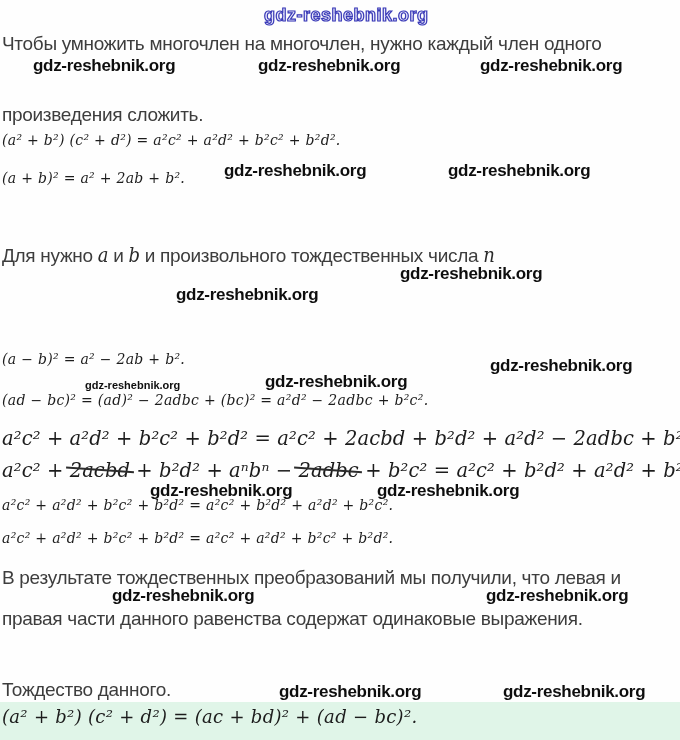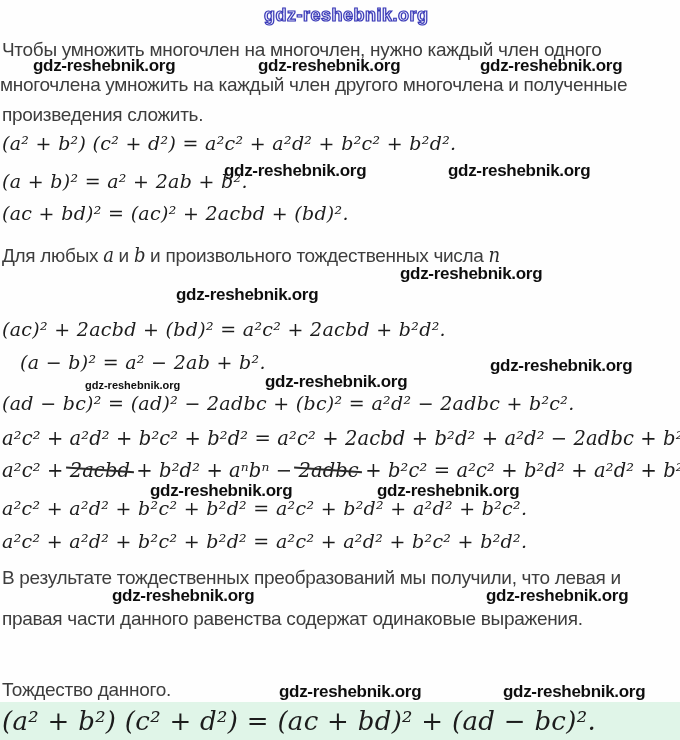--- a/index.html
+++ b/index.html
@@ -16,65 +16,62 @@
     position:absolute;font-size:19px;color:#3d3d3d;white-space:nowrap;
     letter-spacing:-0.3px;font-stretch:condensed;
   }
   .wm{
     position:absolute;font-size:17px;font-weight:600;color:#0e0e0e;
     white-space:nowrap;letter-spacing:-0.3px;
   }
   .wm.small{font-size:11px;letter-spacing:0;}
   .math{
     position:absolute;font-family:"DejaVu Serif",serif;font-style:italic;
-    font-size:19px;color:#1c1c1c;white-space:nowrap;letter-spacing:.3px;
+    font-size:14px;color:#1c1c1c;white-space:nowrap;letter-spacing:.3px;
   }
   .math.long{font-size:19.5px;letter-spacing:.1px;}
-  .math.big{font-size:26px;}
+  .math.big{font-size:18px;}
   .mvar{font-family:"DejaVu Serif",serif;font-style:italic;font-size:20px;color:#2a2a2a;}
   .struck{position:relative;display:inline-block;}
   .struck::after{
     content:"";position:absolute;left:-4px;right:-4px;top:42%;height:2px;
     background:#2c2c2c;transform:rotate(4deg);
   }
   .band{position:absolute;left:0;width:680px;height:38px;background:#e0f5e8;}
 </style>
 </head>
 <body>
 
 <div id="canvas">
 
   <div class="logo" style="left:264px;top:5px">gdz-reshebnik.org</div>
 
-  <div class="txt" style="left:2px;top:39px">Чтобы умножить многочлен на многочлен, нужно каждый член одного</div>
+  <div class="txt" style="left:2px;top:33px">Чтобы умножить многочлен на многочлен, нужно каждый член одного</div>
 
   <div class="wm" style="left:33px;top:56px">gdz-reshebnik.org</div>
   <div class="wm" style="left:258px;top:56px">gdz-reshebnik.org</div>
   <div class="wm" style="left:480px;top:56px">gdz-reshebnik.org</div>
 
-  <div class="txt" style="left:0px;top:74px">многочлена умножить на каждый член другого многочлена и полученные</div>
   <div class="txt" style="left:2px;top:104px">произведения сложить.</div>
 
   <div class="math" style="left:2px;top:132px">(a² + b²) (c² + d²) = a²c² + a²d² + b²c² + b²d².</div>
 
   <div class="wm" style="left:224px;top:161px">gdz-reshebnik.org</div>
   <div class="wm" style="left:448px;top:161px">gdz-reshebnik.org</div>
 
   <div class="math" style="left:2px;top:170px">(a + b)² = a² + 2ab + b².</div>
-  <div class="math" style="left:2px;top:202px">(ac + bd)² = (ac)² + 2acbd + (bd)².</div>
 
   <div class="txt" style="left:2px;top:243px">
-    <span>Для любых </span><span class="mvar">a</span><span> и </span><span class="mvar">b</span><span> и произвольного тождественных числа </span><span class="mvar">n</span>
+    <span>Для нужно </span><span class="mvar">a</span><span> и </span><span class="mvar">b</span><span> и произвольного тождественных числа </span><span class="mvar">n</span>
   </div>
 
   <div class="wm" style="left:400px;top:264px">gdz-reshebnik.org</div>
   <div class="wm" style="left:176px;top:285px">gdz-reshebnik.org</div>
 
-  <div class="math" style="left:2px;top:318px">(ac)² + 2acbd + (bd)² = a²c² + 2acbd + b²d².</div>
-  <div class="math" style="left:20px;top:351px">(a − b)² = a² − 2ab + b².</div>
+  <div class="math" style="left:2px;top:351px">(a − b)² = a² − 2ab + b².</div>
 
   <div class="wm" style="left:490px;top:356px">gdz-reshebnik.org</div>
   <div class="wm" style="left:265px;top:372px">gdz-reshebnik.org</div>
   <div class="wm small" style="left:85px;top:379px">gdz-reshebnik.org</div>
 
   <div class="math" style="left:2px;top:392px">(ad − bc)² = (ad)² − 2adbc + (bc)² = a²d² − 2adbc + b²c².</div>
   <div class="math long" style="left:2px;top:427px">a²c² + a²d² + b²c² + b²d² = a²c² + 2acbd + b²d² + a²d² − 2adbc + b²c².</div>
 
   <div class="math long" style="left:2px;top:459px">
     <span>a²c² + </span><span class="struck">2acbd</span><span> + b²d² + aⁿbⁿ − </span><span class="struck">2adbc</span><span> + b²c² = a²c² + b²d² + a²d² + b²c².</span>

